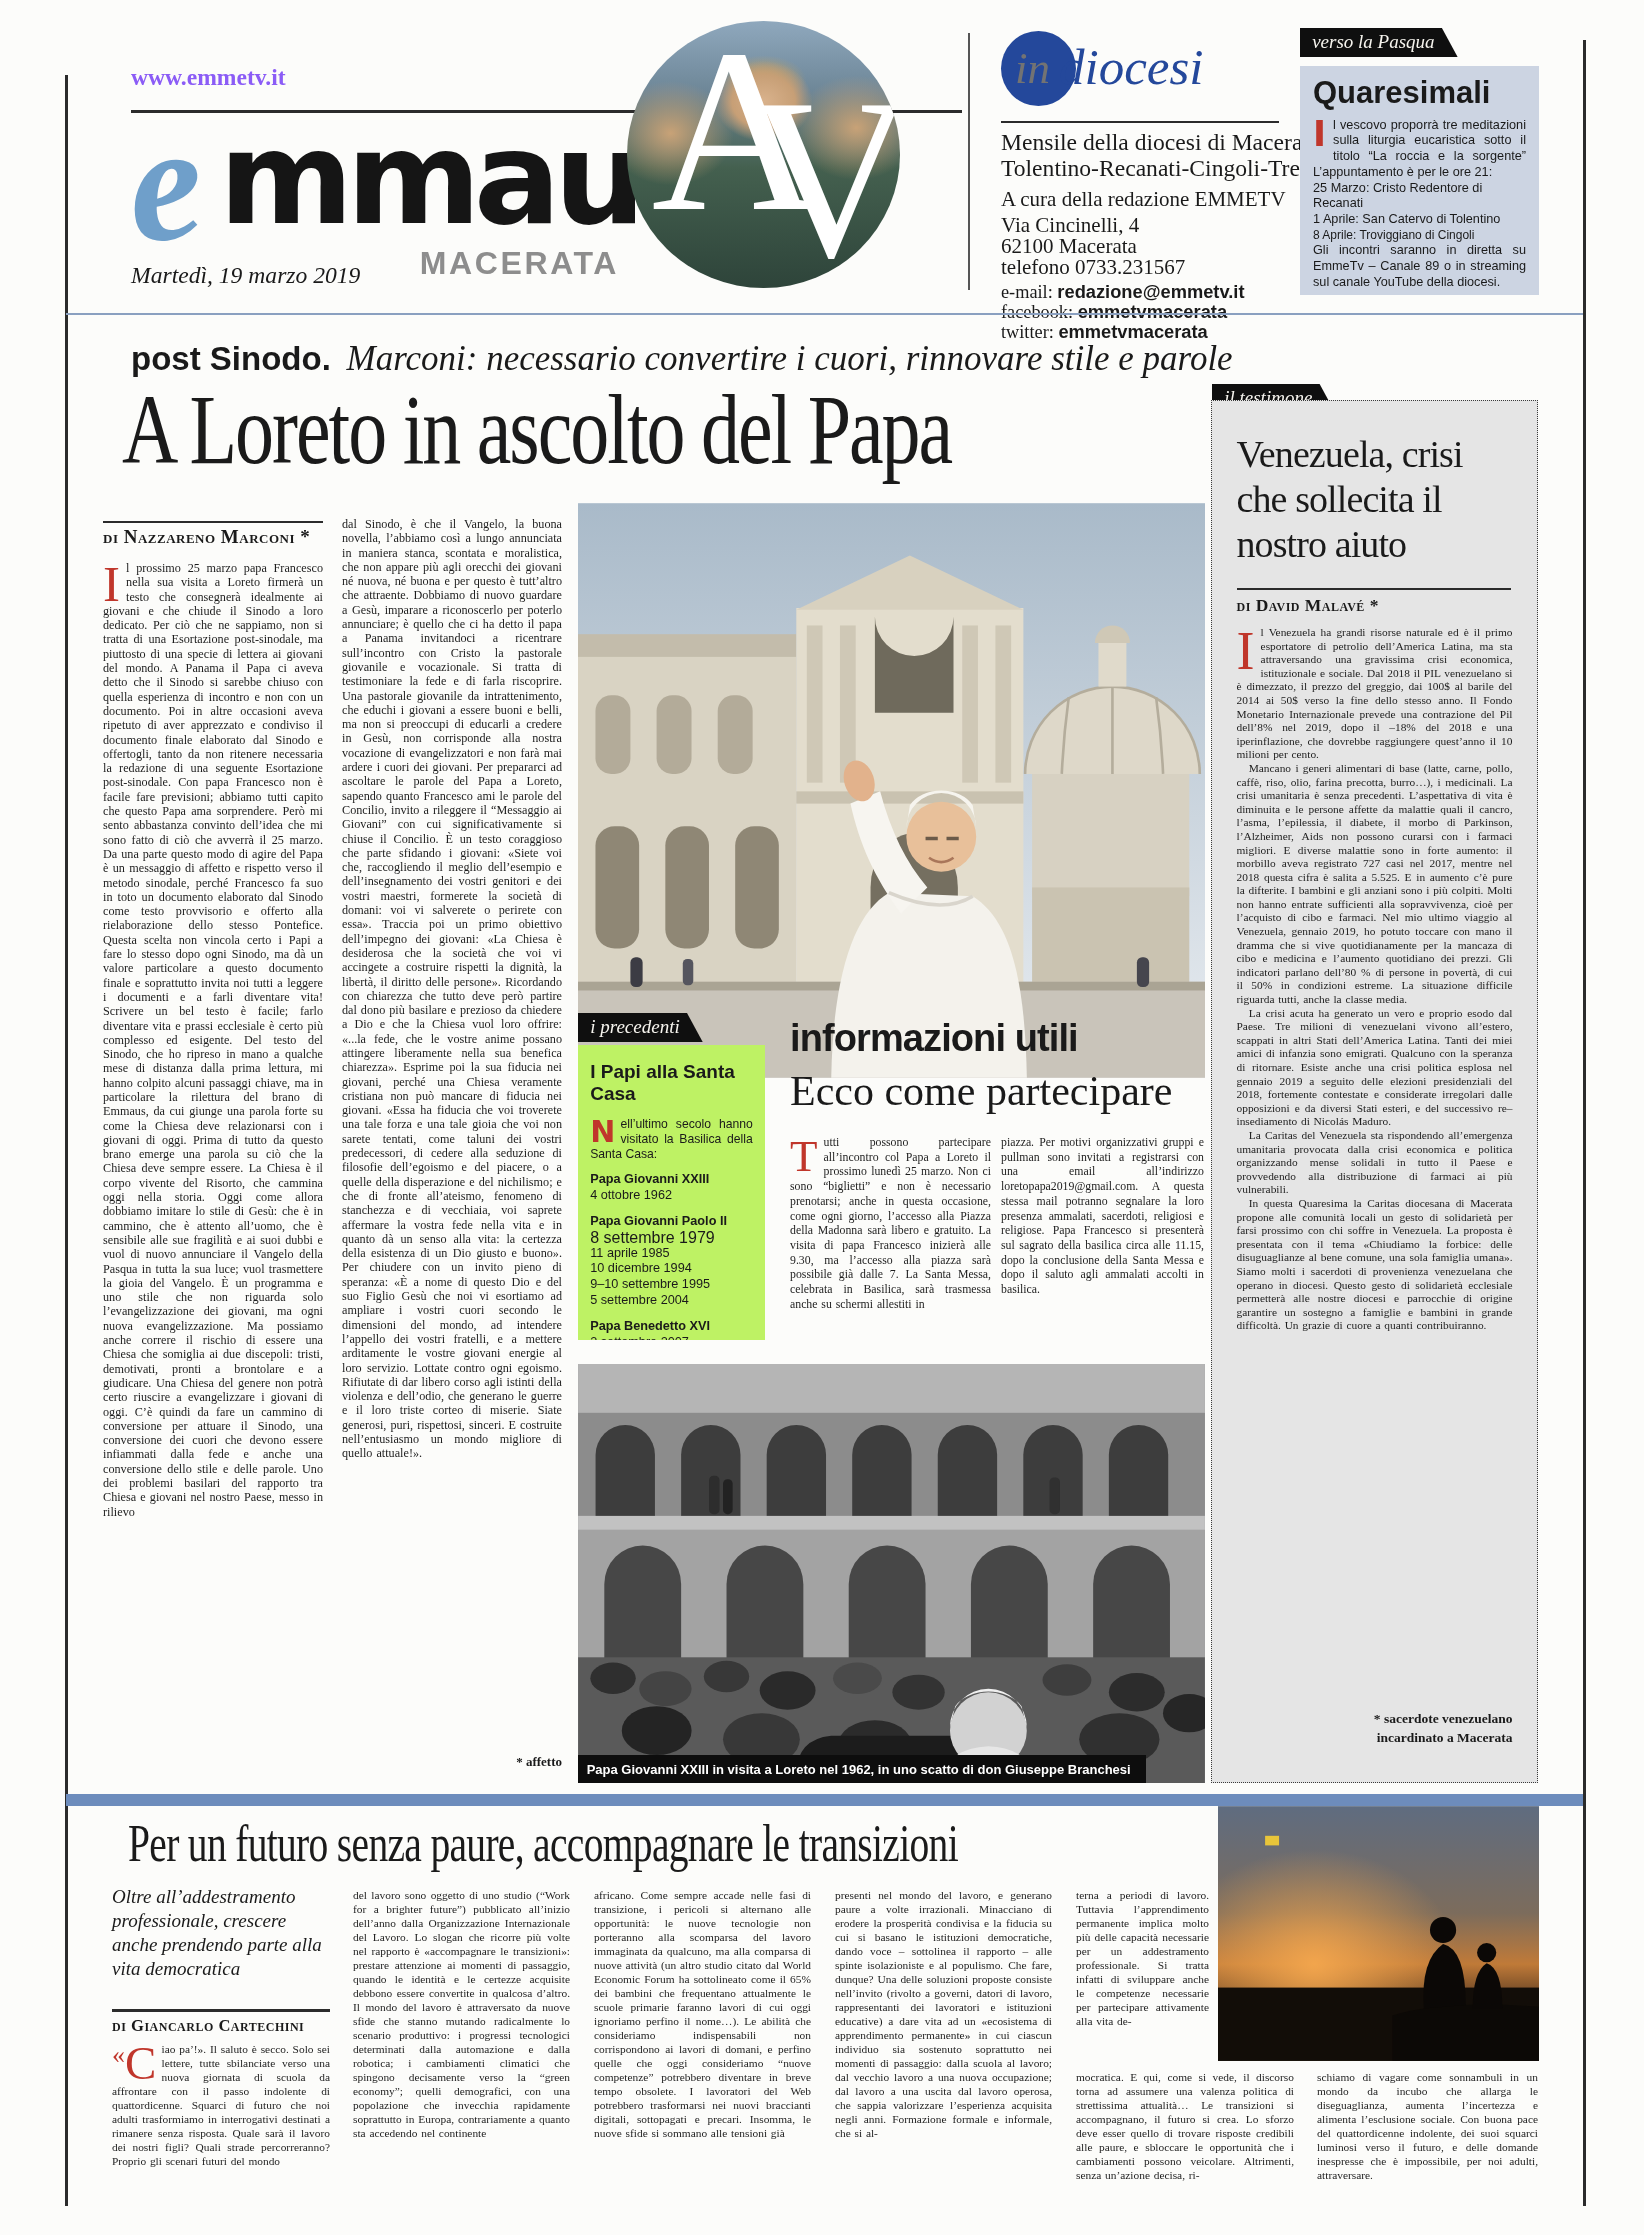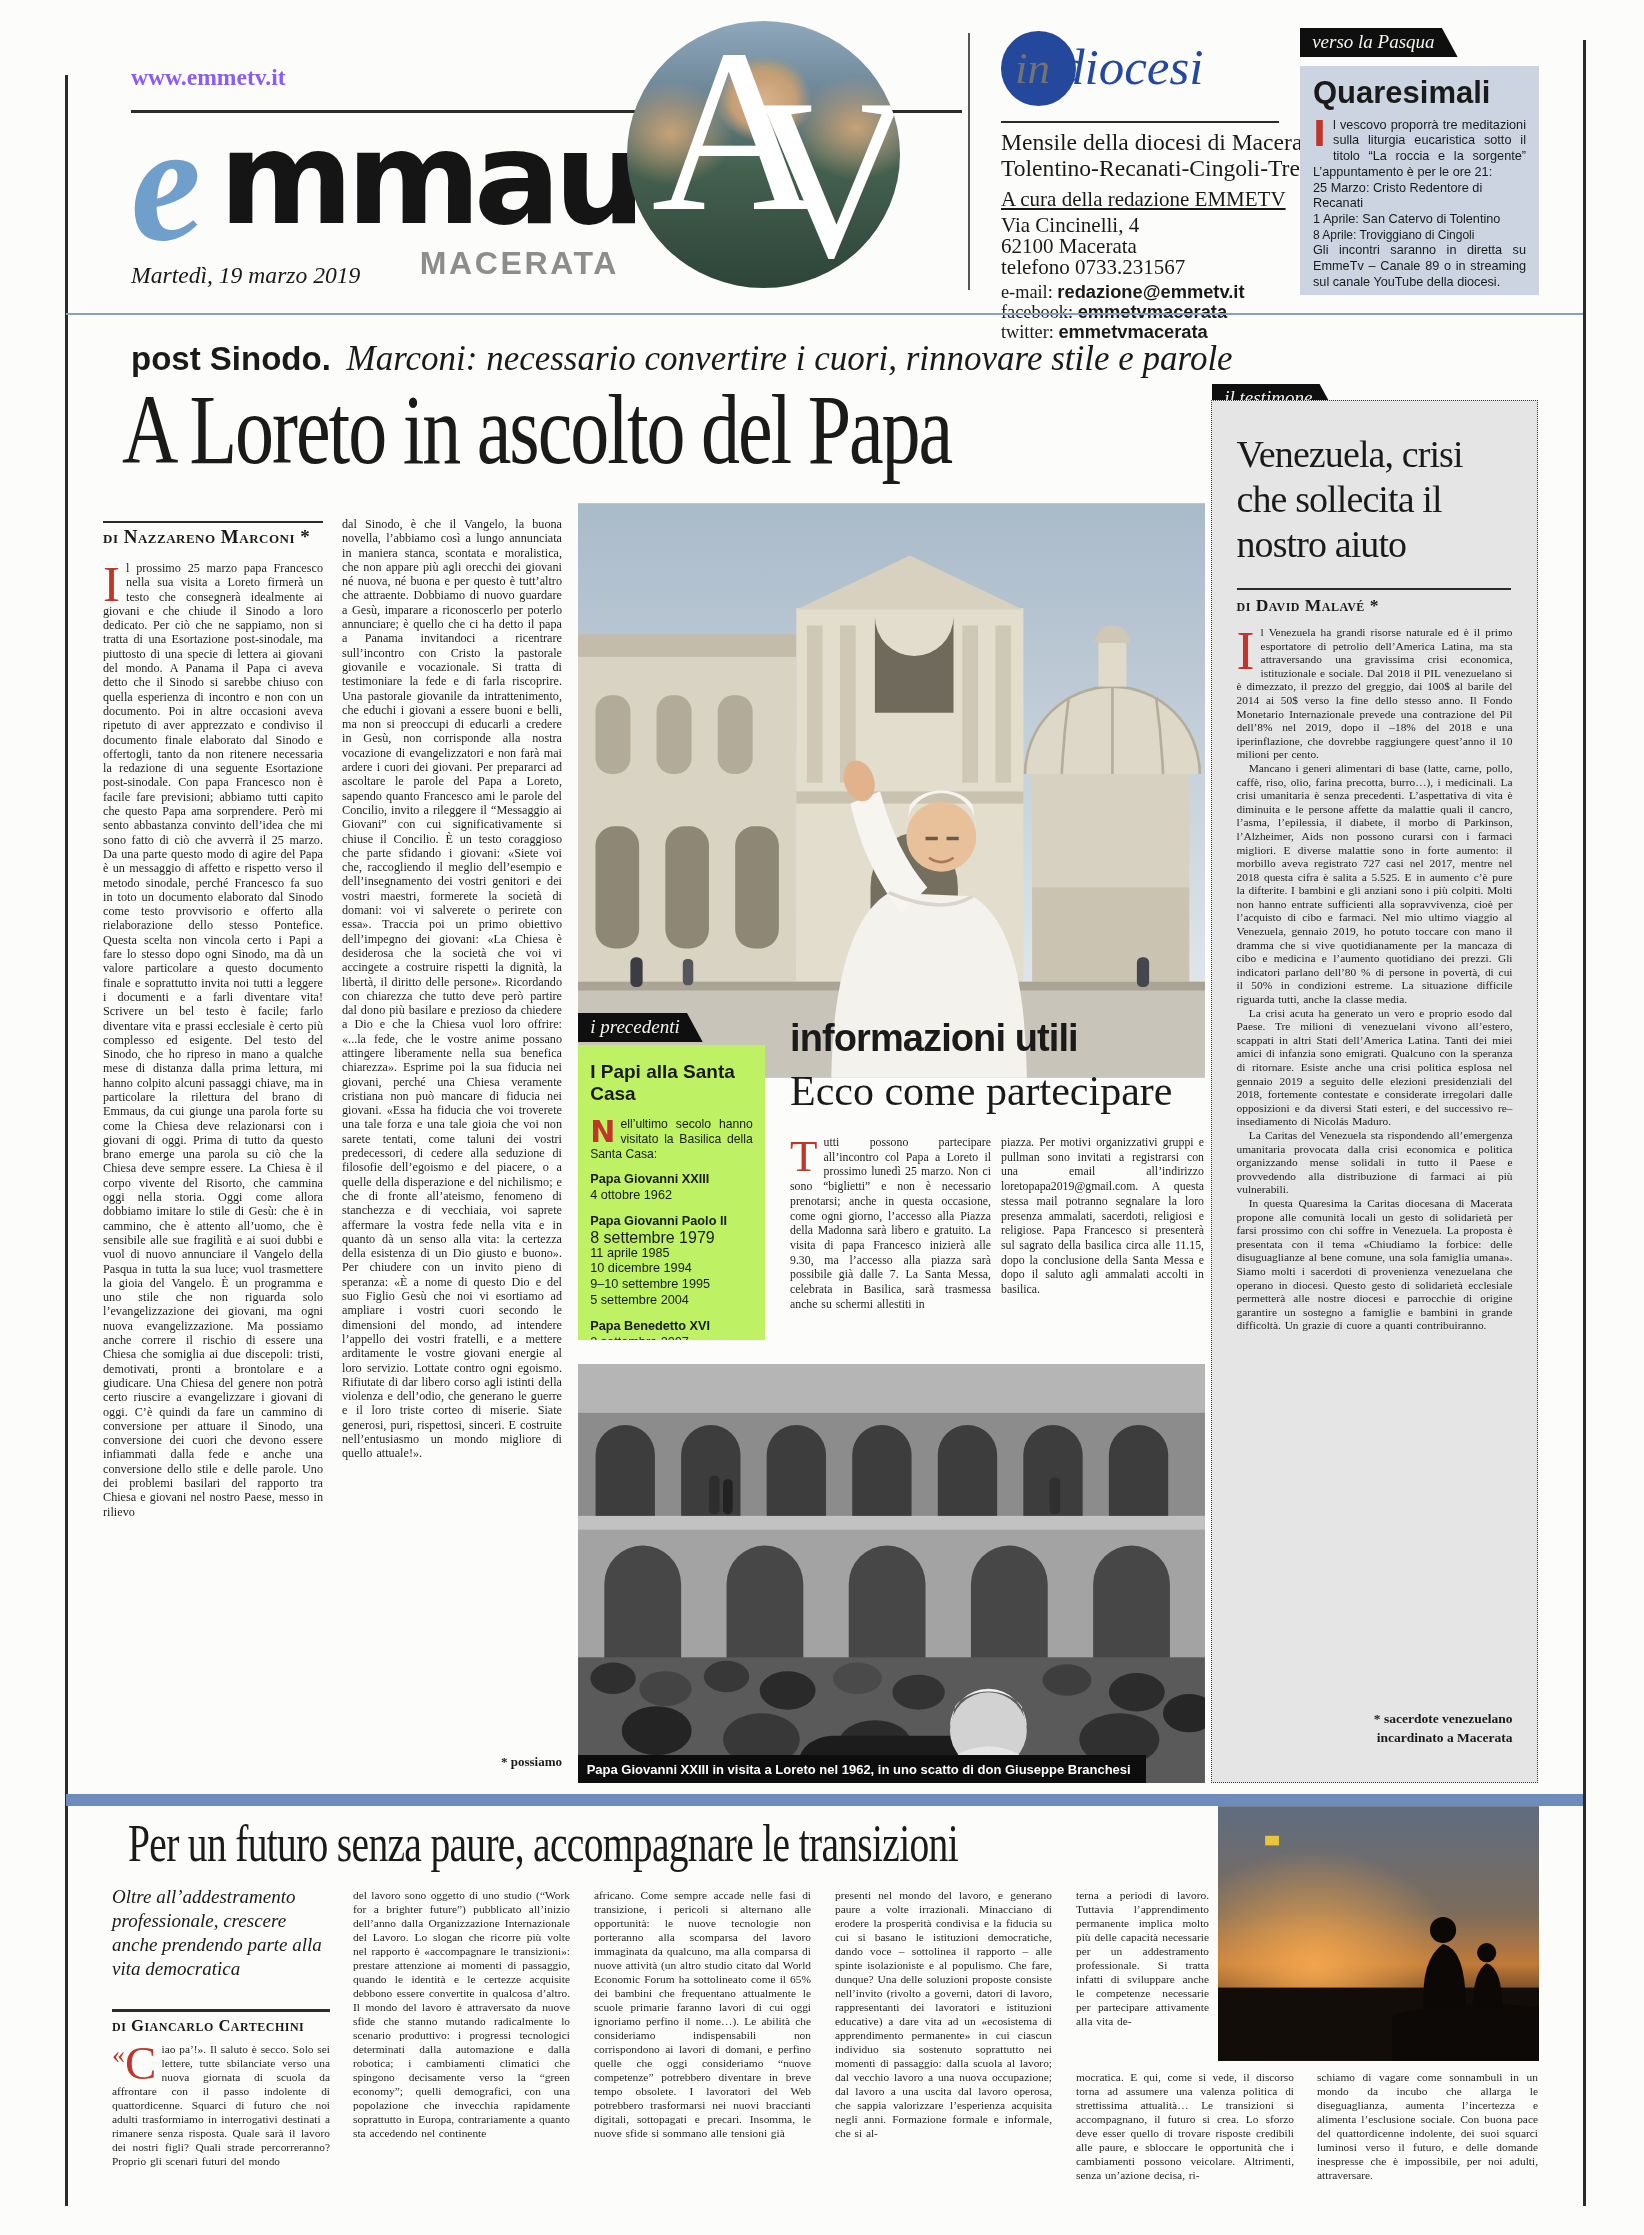--- a/index.html
+++ b/index.html
@@ -54,21 +54,21 @@
   <div class="abs" style="left:968px;top:33px;width:1.7px;height:257px;background:#555;"></div>
 
   <div class="abs" style="left:1001px;top:31px;width:288px;height:87px;">
     <div class="abs" style="left:0;top:0;width:75px;height:75px;border-radius:50%;background:#24489b;"></div>
     <span class="abs serif" style="left:14px;top:10.5px;font-style:italic;font-size:45px;color:#737373;">in</span>
     <span class="abs serif" style="left:58px;top:7px;font-style:italic;font-size:51px;color:#24489b;">diocesi</span>
   </div>
   <div class="abs rule" style="left:1001px;top:121px;width:278px;height:1.7px;"></div>
   <div class="abs serif" style="left:1001px;top:129px;font-size:23.6px;">Mensile della diocesi di Macerata</div>
   <div class="abs serif" style="left:1001px;top:155px;font-size:23.6px;">Tolentino-Recanati-Cingoli-Treia</div>
-  <div class="abs serif" style="left:1001px;top:187px;font-size:21px;text-decoration:underline;">A cura della redazione EMMETV</div>
+  <div class="abs serif" style="left:1001px;top:187px;font-size:21px;">A cura della redazione EMMETV</div>
   <div class="abs serif" style="left:1001px;top:213px;font-size:21px;">Via Cincinelli, 4</div>
   <div class="abs serif" style="left:1001px;top:234px;font-size:21px;">62100 Macerata</div>
   <div class="abs serif" style="left:1001px;top:255px;font-size:21px;">telefono 0733.231567</div>
   <div class="abs serif" style="left:1001px;top:281px;font-size:18.3px;">
     <span>e-mail:</span>
     <span class="sans bold">redazione@emmetv.it</span>
   </div>
   <div class="abs serif" style="left:1001px;top:301px;font-size:18.3px;">
     <span>facebook:</span>
     <span class="sans bold">emmetvmacerata</span>
@@ -98,21 +98,21 @@
   </div>
   <div class="abs headline-cond" style="left:122px;top:377px;font-size:100px;line-height:105px;letter-spacing:-2.6px;transform:scaleX(0.78);">A Loreto in ascolto del Papa</div>
 
   <div class="abs rule" style="left:103px;top:521px;width:220px;height:1.7px;"></div>
   <div class="abs byl" style="left:103px;top:526px;font-size:19px;font-weight:bold;">di Nazzareno Marconi *</div>
 
   <div class="abs col just serif" style="left:103px;top:561px;width:220px;height:1219px;">
     <span class="dc">I</span><span>l prossimo 25 marzo papa Francesco nella sua visita a Loreto firmerà un testo che consegnerà idealmente ai giovani e che chiude il Sinodo a loro dedicato. Per ciò che ne sappiamo, non si tratta di una Esortazione post-sinodale, ma piuttosto di una specie di lettera ai giovani del mondo. A Panama il Papa ci aveva detto che il Sinodo si sarebbe chiuso con quella esperienza di incontro e non con un documento. Poi in altre occasioni aveva ripetuto di aver apprezzato e condiviso il documento finale elaborato dal Sinodo e offertogli, tanto da non ritenere necessaria la redazione di una seguente Esortazione post-sinodale. Con papa Francesco non è facile fare previsioni; abbiamo tutti capito che questo Papa ama sorprendere. Però mi sento abbastanza convinto dell’idea che mi sono fatto di ciò che avverrà il 25 marzo. Da una parte questo modo di agire del Papa è un messaggio di affetto e rispetto verso il metodo sinodale, perché Francesco fa suo in toto un documento elaborato dal Sinodo come testo provvisorio e offerto alla rielaborazione dello stesso Pontefice. Questa scelta non vincola certo i Papi a fare lo stesso dopo ogni Sinodo, ma dà un valore particolare a questo documento finale e soprattutto invita noi tutti a leggere i documenti e a farli diventare vita! Scrivere un bel testo è facile; farlo diventare vita e prassi ecclesiale è certo più complesso ed esigente. Del testo del Sinodo, che ho ripreso in mano a qualche mese di distanza dalla prima lettura, mi hanno colpito alcuni passaggi chiave, ma in particolare la rilettura del brano di Emmaus, da cui giunge una parola forte su come la Chiesa deve relazionarsi con i giovani di oggi. Prima di tutto da questo brano emerge una parola su ciò che la Chiesa deve sempre essere. La Chiesa è il corpo vivente del Risorto, che cammina oggi nella storia. Oggi come allora dobbiamo imitare lo stile di Gesù: che è in cammino, che è attento all’uomo, che è sensibile alle sue fragilità e ai suoi dubbi e vuol di nuovo annunciare il Vangelo della Pasqua in tutta la sua luce; vuol trasmettere la gioia del Vangelo. È un programma e uno stile che non riguarda solo l’evangelizzazione dei giovani, ma ogni nuova evangelizzazione. Ma possiamo anche correre il rischio di essere una Chiesa che somiglia ai due discepoli: tristi, demotivati, pronti a brontolare e a giudicare. Una Chiesa del genere non potrà certo riuscire a evangelizzare i giovani di oggi. C’è quindi da fare un cammino di conversione per attuare il Sinodo, una conversione dei cuori che devono essere infiammati dalla fede e anche una conversione dello stile e delle parole. Uno dei problemi basilari del rapporto tra Chiesa e giovani nel nostro Paese, messo in rilievo</span>
   </div>
   <div class="abs col just serif" style="left:342px;top:517px;width:220px;height:1232px;">dal Sinodo, è che il Vangelo, la buona novella, l’abbiamo così a lungo annunciata in maniera stanca, scontata e moralistica, che non appare più agli orecchi dei giovani né nuova, né buona e per questo è tutt’altro che attraente. Dobbiamo di nuovo guardare a Gesù, imparare a riconoscerlo per poterlo annunciare; è quello che ci ha detto il papa a Panama invitandoci a ricentrare sull’incontro con Cristo la pastorale giovanile e vocazionale. Si tratta di testimoniare la fede e di farla riscoprire. Una pastorale giovanile da intrattenimento, che educhi i giovani a essere buoni e belli, ma non si preoccupi di educarli a credere in Gesù, non corrisponde alla nostra vocazione di evangelizzatori e non farà mai ardere i cuori dei giovani. Per prepararci ad ascoltare le parole del Papa a Loreto, sapendo quanto Francesco ami le parole del Concilio, invito a rileggere il “Messaggio ai Giovani” con cui significativamente si chiuse il Concilio. È un testo coraggioso che parte sfidando i giovani: «Siete voi che, raccogliendo il meglio dell’esempio e dell’insegnamento dei vostri genitori e dei vostri maestri, formerete la società di domani: voi vi salverete o perirete con essa». Traccia poi un primo obiettivo dell’impegno dei giovani: «La Chiesa è desiderosa che la società che voi vi accingete a costruire rispetti la dignità, la libertà, il diritto delle persone». Ricordando con chiarezza che tutto deve però partire dal dono più basilare e prezioso da chiedere a Dio e che la Chiesa vuol loro offrire: «...la fede, che le vostre anime possano attingere liberamente nella sua benefica chiarezza». Esprime poi la sua fiducia nei giovani, perché una Chiesa veramente cristiana non può mancare di fiducia nei giovani. «Essa ha fiducia che voi troverete una tale forza e una tale gioia che voi non sarete tentati, come taluni dei vostri predecessori, di cedere alla seduzione di filosofie dell’egoismo e del piacere, o a quelle della disperazione e del nichilismo; e che di fronte all’ateismo, fenomeno di stanchezza e di vecchiaia, voi saprete affermare la vostra fede nella vita e in quanto dà un senso alla vita: la certezza della esistenza di un Dio giusto e buono». Per chiudere con un invito pieno di speranza: «È a nome di questo Dio e del suo Figlio Gesù che noi vi esortiamo ad ampliare i vostri cuori secondo le dimensioni del mondo, ad intendere l’appello dei vostri fratelli, e a mettere arditamente le vostre giovani energie al loro servizio. Lottate contro ogni egoismo. Rifiutate di dar libero corso agli istinti della violenza e dell’odio, che generano le guerre e il loro triste corteo di miserie. Siate generosi, puri, rispettosi, sinceri. E costruite nell’entusiasmo un mondo migliore di quello attuale!».</div>
-  <div class="abs serif bold" style="left:342px;top:1754px;width:220px;text-align:right;font-size:13px;">* possiamo</div>
+  <div class="abs serif bold" style="left:342px;top:1754px;width:220px;text-align:right;font-size:13px;">* affetto</div>
 
   <div class="abs" style="left:578px;top:503px;width:627px;height:575px;overflow:hidden;">
     <svg width="627" height="575" viewBox="0 0 718 658" xmlns="http://www.w3.org/2000/svg">
       <defs>
         <linearGradient id="sky" x1="0" y1="0" x2="0" y2="1">
           <stop offset="0" stop-color="#a9bac9"></stop>
             <stop offset="1" stop-color="#e9edf1"></stop>
         </linearGradient>
       </defs>
       <rect width="718" height="658" fill="url(#sky)"></rect>

